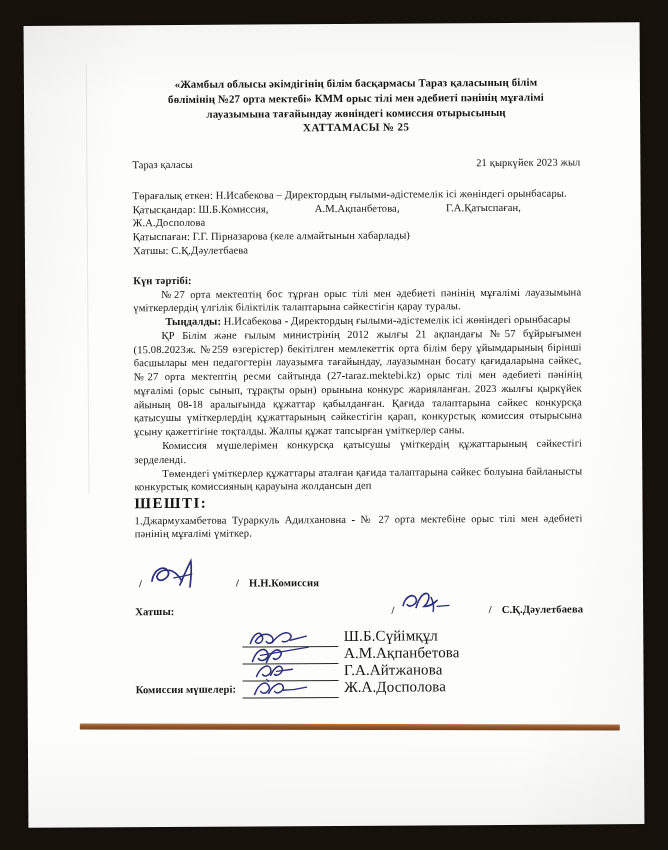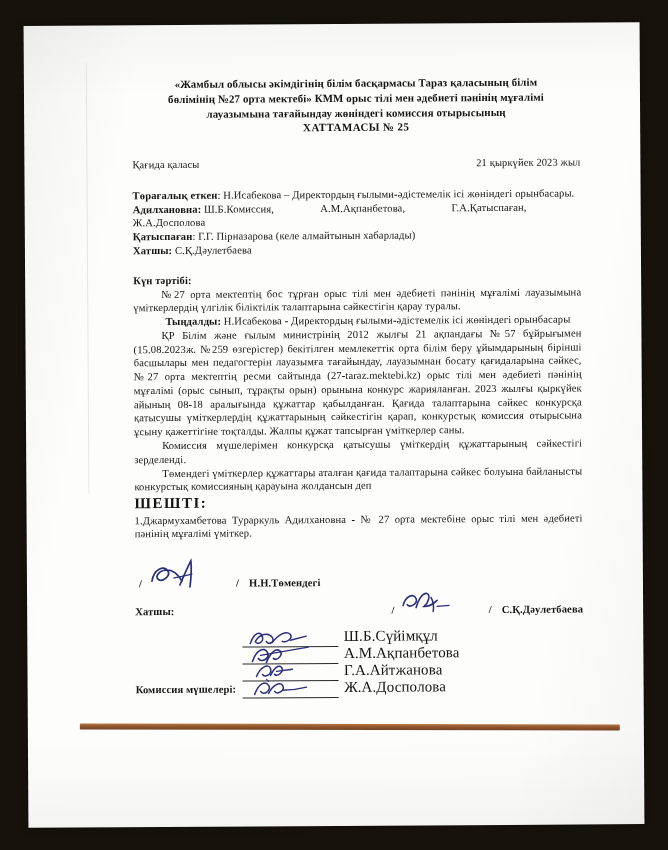--- a/index.html
+++ b/index.html
@@ -88,21 +88,21 @@
 
   .place-date {
     display: flex;
     justify-content: space-between;
     margin-top: 22px;
     font-size: 10.5px;
   }
 
   .attendance { margin-top: 17px; }
   .att-row { margin: 0 0 0 0; text-align: justify; }
-  .lbl { font-weight: bold; }
+  .lbl { font-weight: normal; }
 
   .att-participants {
     display: block;
   }
   .att-participants .names {
     display: inline-flex;
     width: 72%;
     justify-content: space-between;
   }
 
@@ -213,29 +213,29 @@
   <div class="content">
 
     <div class="doc-title">
       <span class="tline">«Жамбыл облысы әкімдігінің білім басқармасы  Тараз қаласының білім</span>
       <span class="tline">бөлімінің  №27 орта мектебі»  КММ орыс тілі мен әдебиеті пәнінің мұғалімі</span>
       <span class="tline">лауазымына тағайындау жөніндегі комиссия отырысының</span>
       <span class="tline proto">ХАТТАМАСЫ № 25</span>
     </div>
 
     <div class="place-date">
-      <span>Қағида қаласы</span>
+      <span>Тараз қаласы</span>
       <span>21 қыркүйек 2023 жыл</span>
     </div>
 
     <div class="attendance">
       <p class="att-row"><span class="lbl">Төрағалық еткен</span><span>: Н.Исабекова – Директордың ғылыми-әдістемелік ісі жөніндегі орынбасары.</span></p>
 
       <div class="att-participants">
-        <span class="lbl">Адилхановна:</span>
+        <span class="lbl">Қатысқандар:</span>
         <span class="names">
           <span>Ш.Б.Комиссия,</span>
           <span>А.М.Ақпанбетова,</span>
           <span>Г.А.Қатыспаған,</span>
         </span>
         <div>Ж.А.Доспoлова</div>
       </div>
 
       <p class="att-row"><span class="lbl">Қатыспаған</span><span>: Г.Г. Пірназарова (келе алмайтынын хабарлады)</span></p>
 
@@ -261,21 +261,21 @@
       <div class="sig-row sig-chair">
         <span class="sig-slash">/</span>
         <span class="sig-mark">
           <svg width="86" height="30" viewBox="0 0 86 30" fill="none">
             <path d="M8 20 C10 8, 20 4, 24 10 C27 15, 18 22, 14 18 C11 15, 16 9, 23 9 C30 9, 34 14, 38 20" stroke="#2b2f7a" stroke-width="1.7" stroke-linecap="round"></path>
             <path d="M36 24 C40 14, 44 6, 47 0 C48 8, 47 18, 46 26" stroke="#2b2f7a" stroke-width="1.7" stroke-linecap="round"></path>
             <path d="M30 17 C36 16, 42 15, 48 13" stroke="#2b2f7a" stroke-width="1.3" stroke-linecap="round"></path>
           </svg>
         </span>
         <span class="sig-slash">/</span>
-        <span class="sig-name" style="margin-left:10px">Н.Н.Төмендегі</span>
+        <span class="sig-name" style="margin-left:10px">Н.Н.Комиссия</span>
       </div>
 
       <div class="sig-row sig-secretary">
         <span class="sig-role">Хатшы:</span>
         <span class="spacer"></span>
         <span class="sig-slash">/</span>
         <span class="sig-mark">
           <svg width="86" height="30" viewBox="0 0 86 30" fill="none">
             <path d="M6 18 C8 9, 16 5, 19 11 C21 16, 13 21, 10 17" stroke="#2b2f7a" stroke-width="1.6" stroke-linecap="round"></path>
             <path d="M19 20 C21 12, 26 5, 30 6 C34 7, 31 16, 27 19 C31 19, 36 17, 40 13" stroke="#2b2f7a" stroke-width="1.6" stroke-linecap="round"></path>

